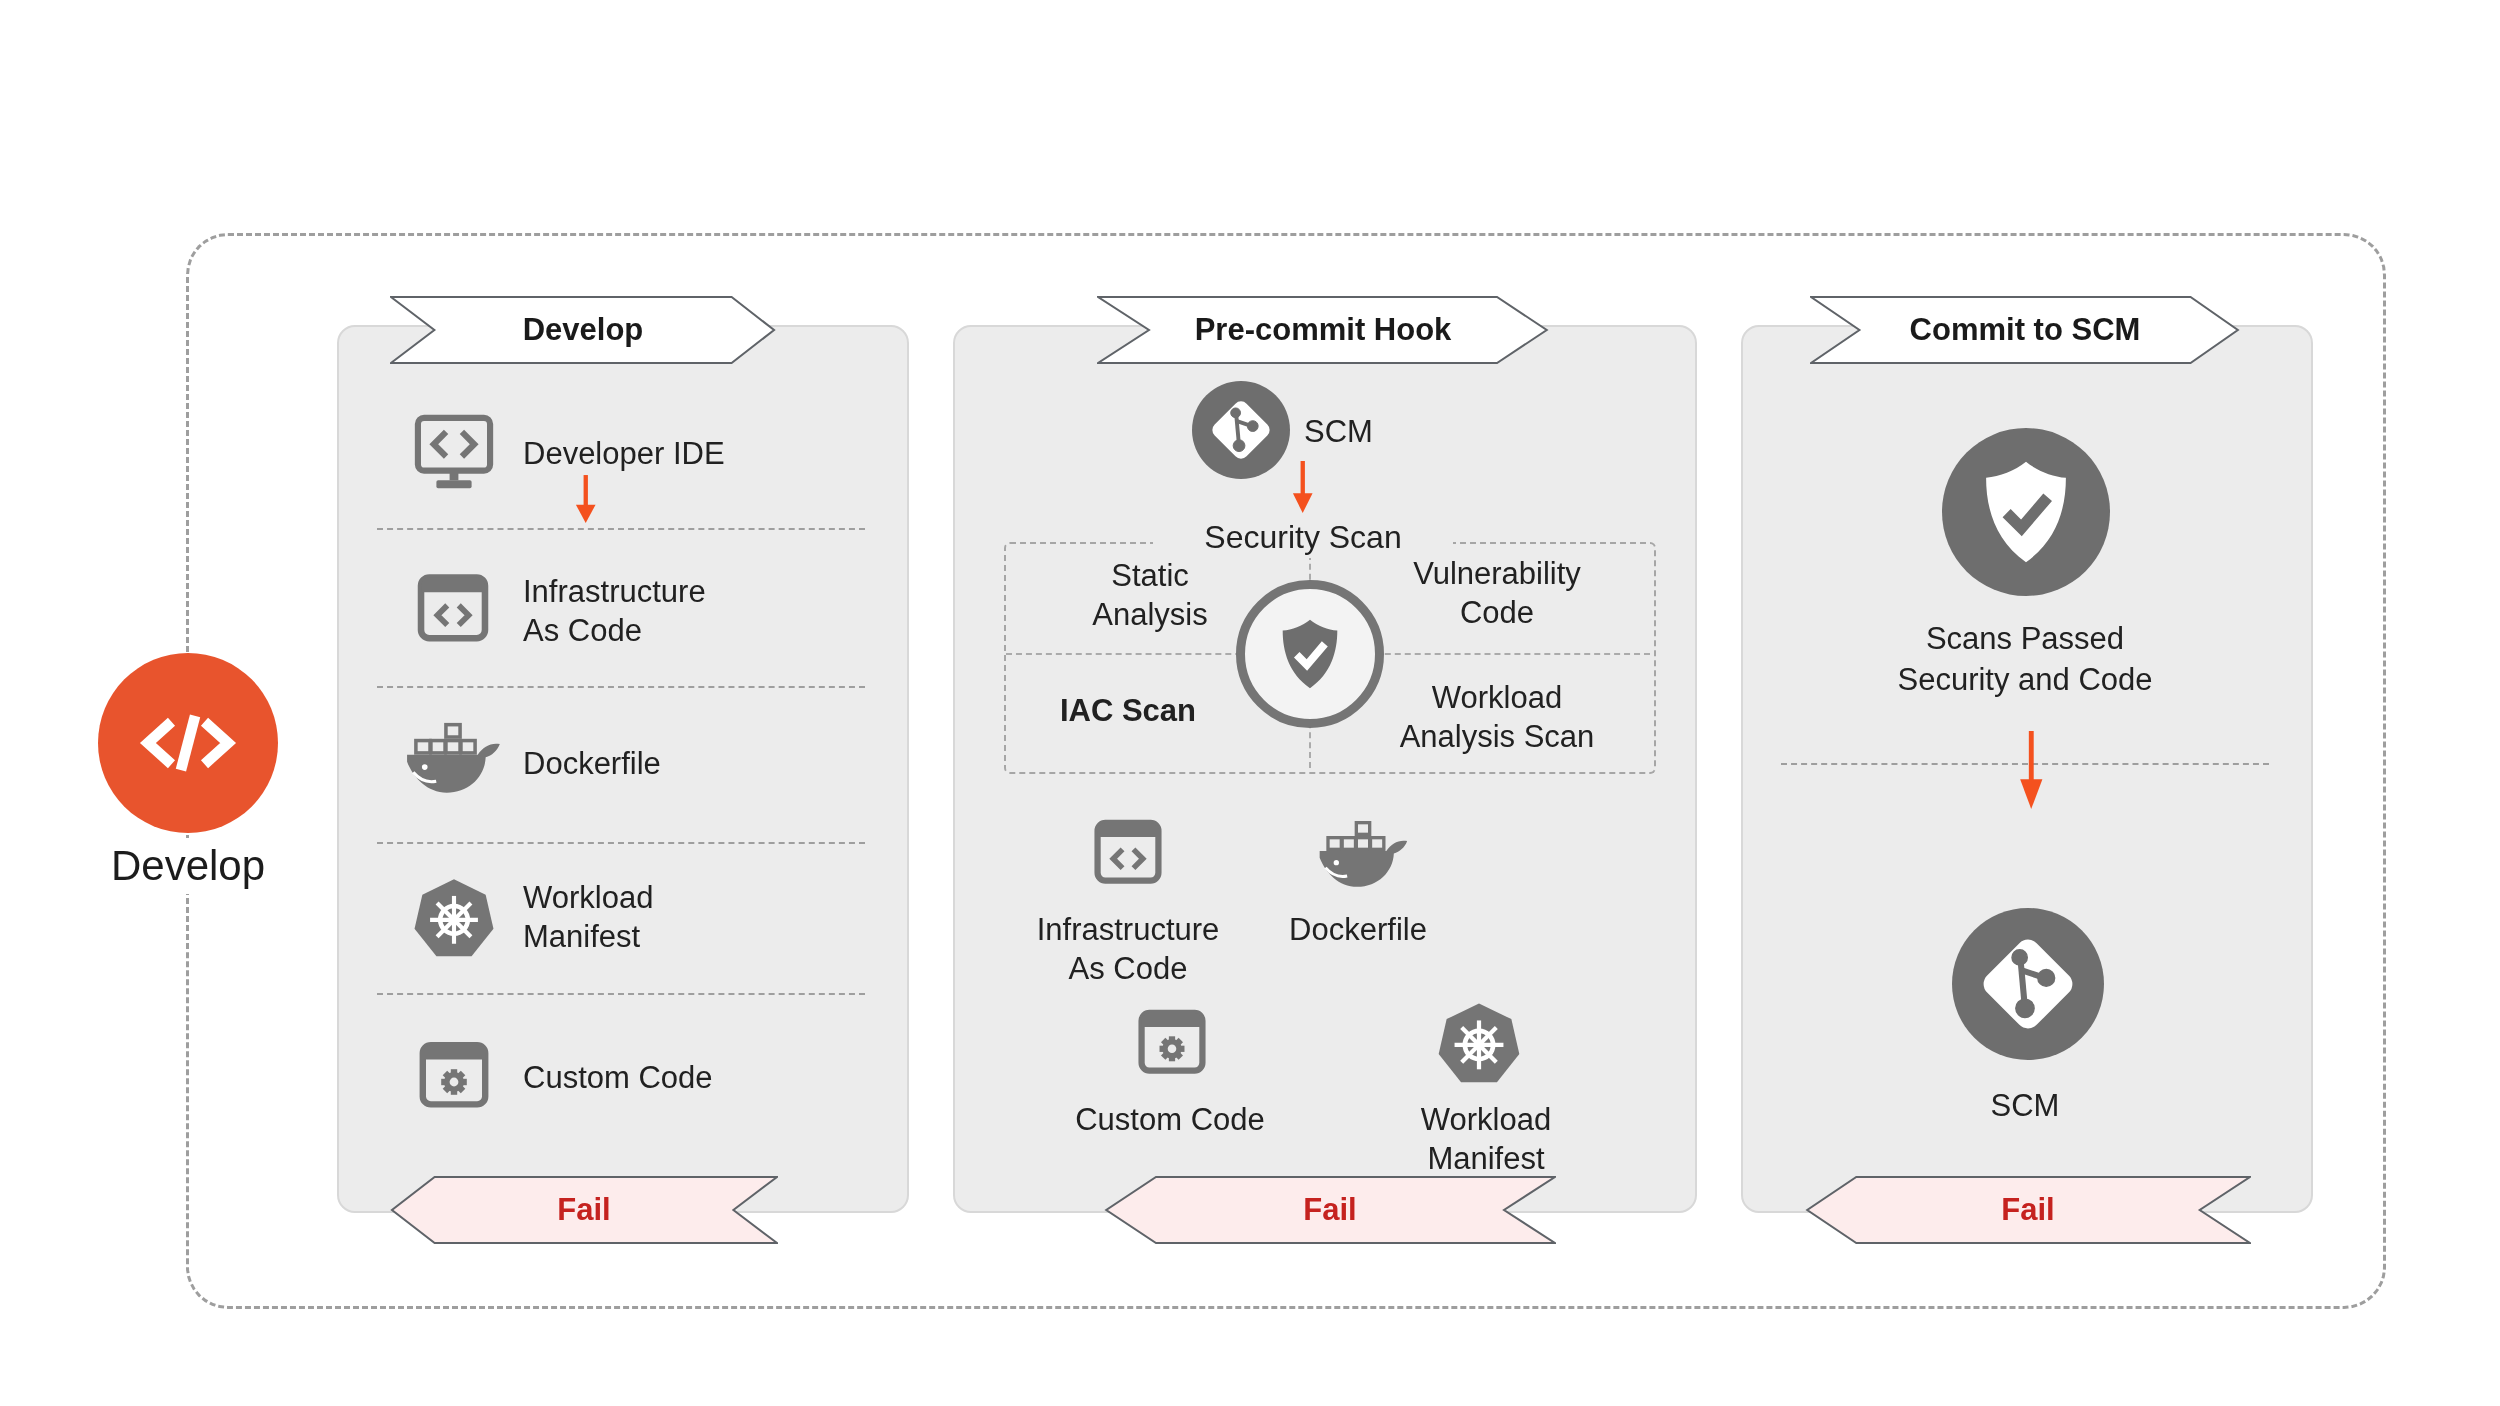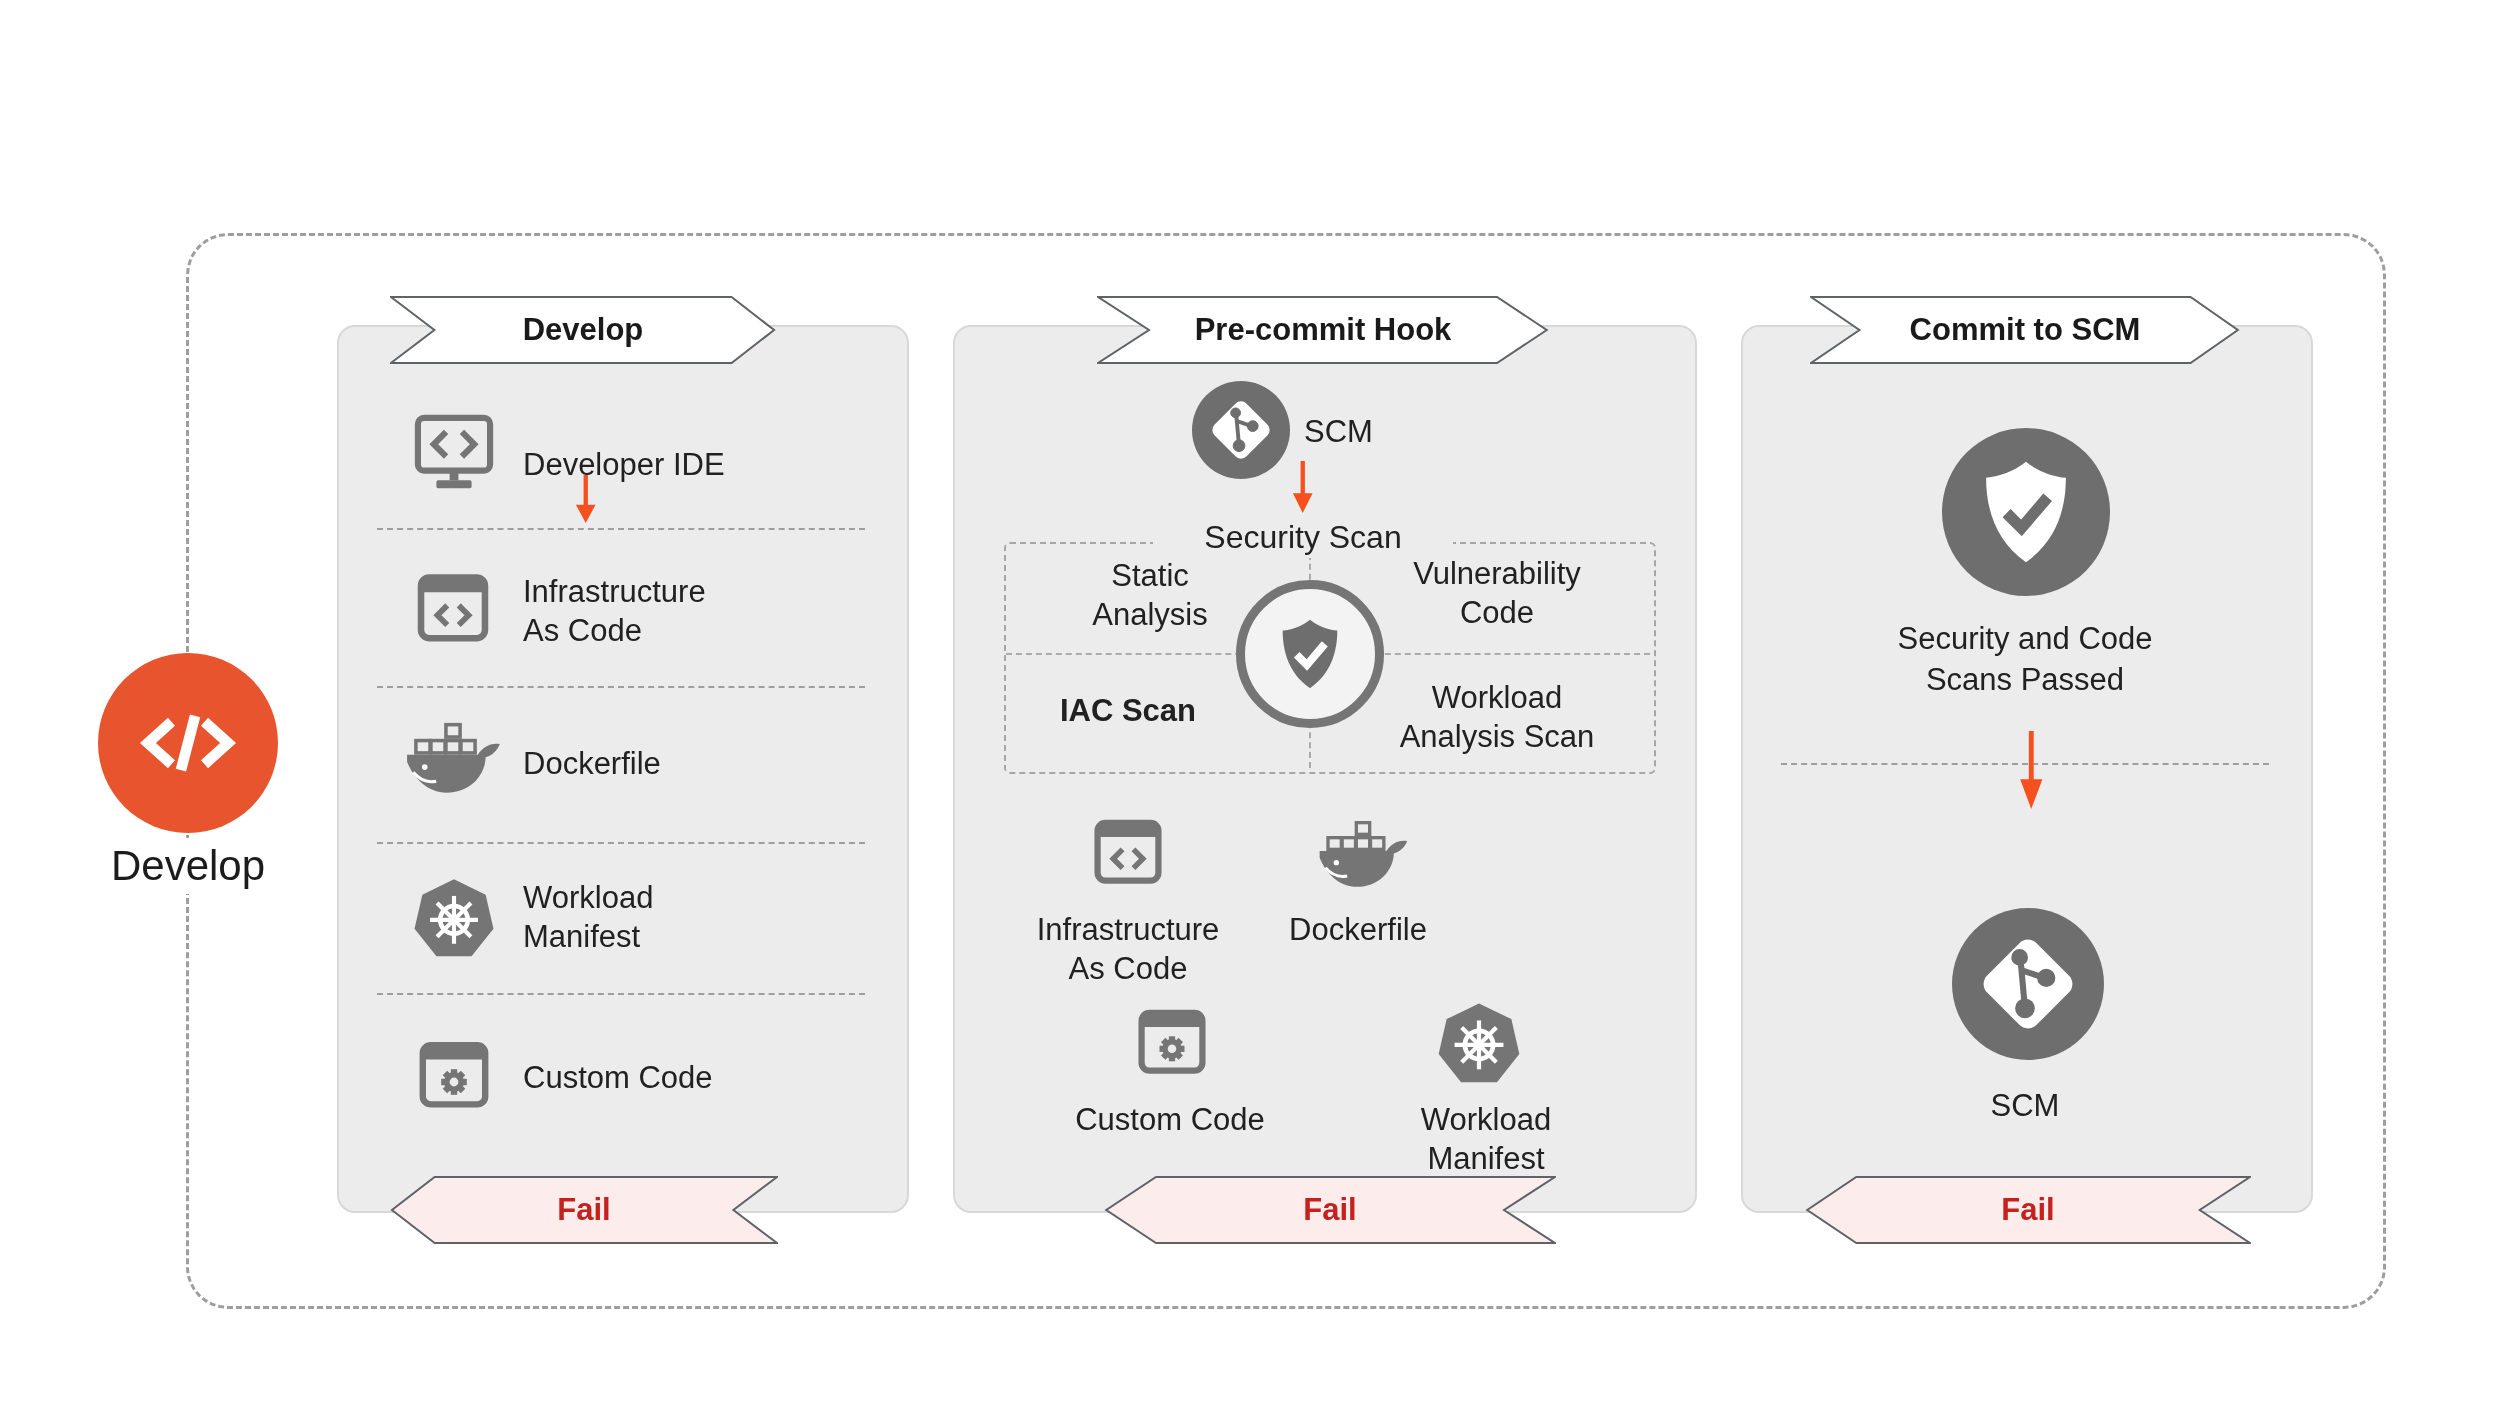--- a/index.html
+++ b/index.html
@@ -147,21 +147,21 @@
 </div>
 
 <div class="abs divider" style="left:377px;top:528px;width:488px;"></div>
 <div class="abs divider" style="left:377px;top:686px;width:488px;"></div>
 <div class="abs divider" style="left:377px;top:842px;width:488px;"></div>
 <div class="abs divider" style="left:377px;top:993px;width:488px;"></div>
 
 <svg class="abs" style="left:410px;top:406px;" width="88" height="94" viewBox="0 0 100 96">
     <use href="#def-monitor"></use>
   </svg>
-<div class="abs label" style="left:523px;top:445px;width:330px;">
+<div class="abs label" style="left:523px;top:434px;width:330px;">
   <div>Developer IDE</div>
 </div>
 <svg class="abs arrow-down" style="left:574px;top:474px;" width="23" height="50" viewBox="0 0 24 50">
     <use href="#def-arrow"></use>
   </svg>
 
 <svg class="abs" style="left:412px;top:566px;" width="82" height="82" viewBox="0 0 100 100">
     <use href="#def-window-code"></use>
   </svg>
 <div class="abs label" style="left:523px;top:572px;width:330px;">
@@ -286,22 +286,22 @@
   </svg>
   <div class="banner-text">Commit to SCM</div>
 </div>
 
 <div class="abs big-circle" style="left:1942px;top:428px;width:168px;height:168px;">
   <svg width="114" height="114" viewBox="0 0 100 100">
       <use href="#def-shield-light"></use>
     </svg>
 </div>
 <div class="abs label centered" style="left:1825px;top:618px;width:400px;line-height:41px;">
+  <div>Scans Passed</div>
   <div>Security and Code</div>
-  <div>Scans Passed</div>
 </div>
 
 <div class="abs divider" style="left:1781px;top:763px;width:488px;"></div>
 <svg class="abs arrow-down" style="left:2018px;top:731px;z-index:1;" width="26" height="78" viewBox="0 0 24 50" preserveAspectRatio="none">
     <use href="#def-arrow"></use>
   </svg>
 
 <div class="abs git-circle" style="left:1952px;top:908px;width:152px;height:152px;">
   <svg width="152" height="152" viewBox="0 0 100 100">
       <use href="#def-git"></use>

